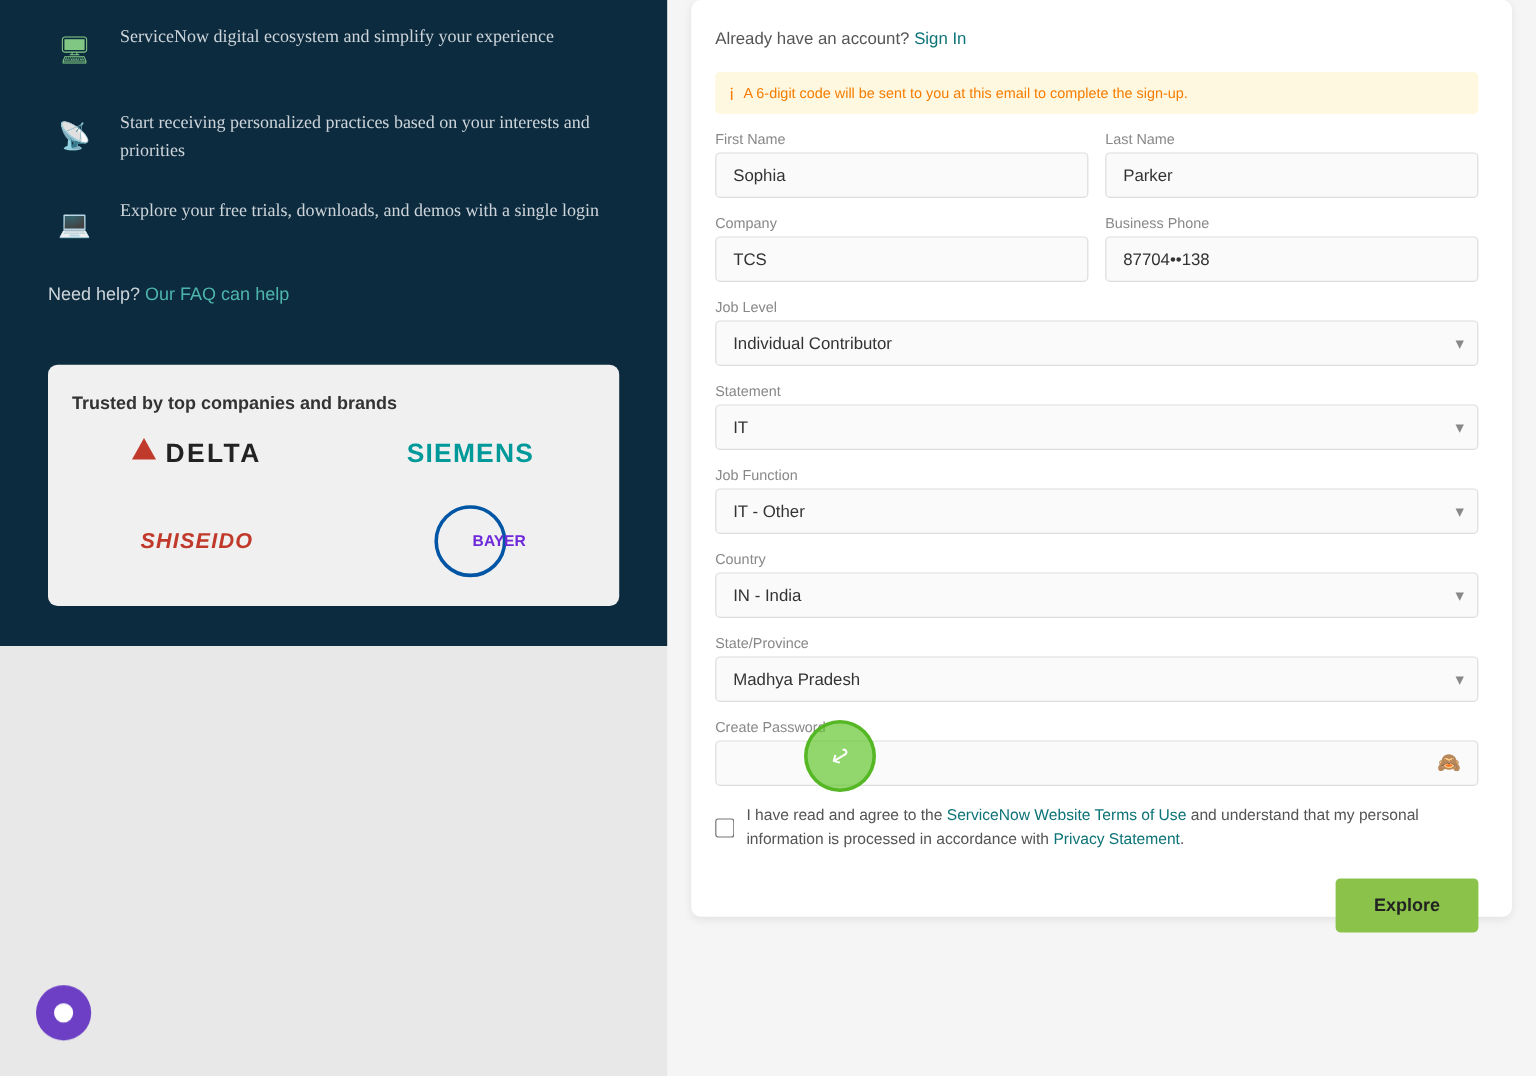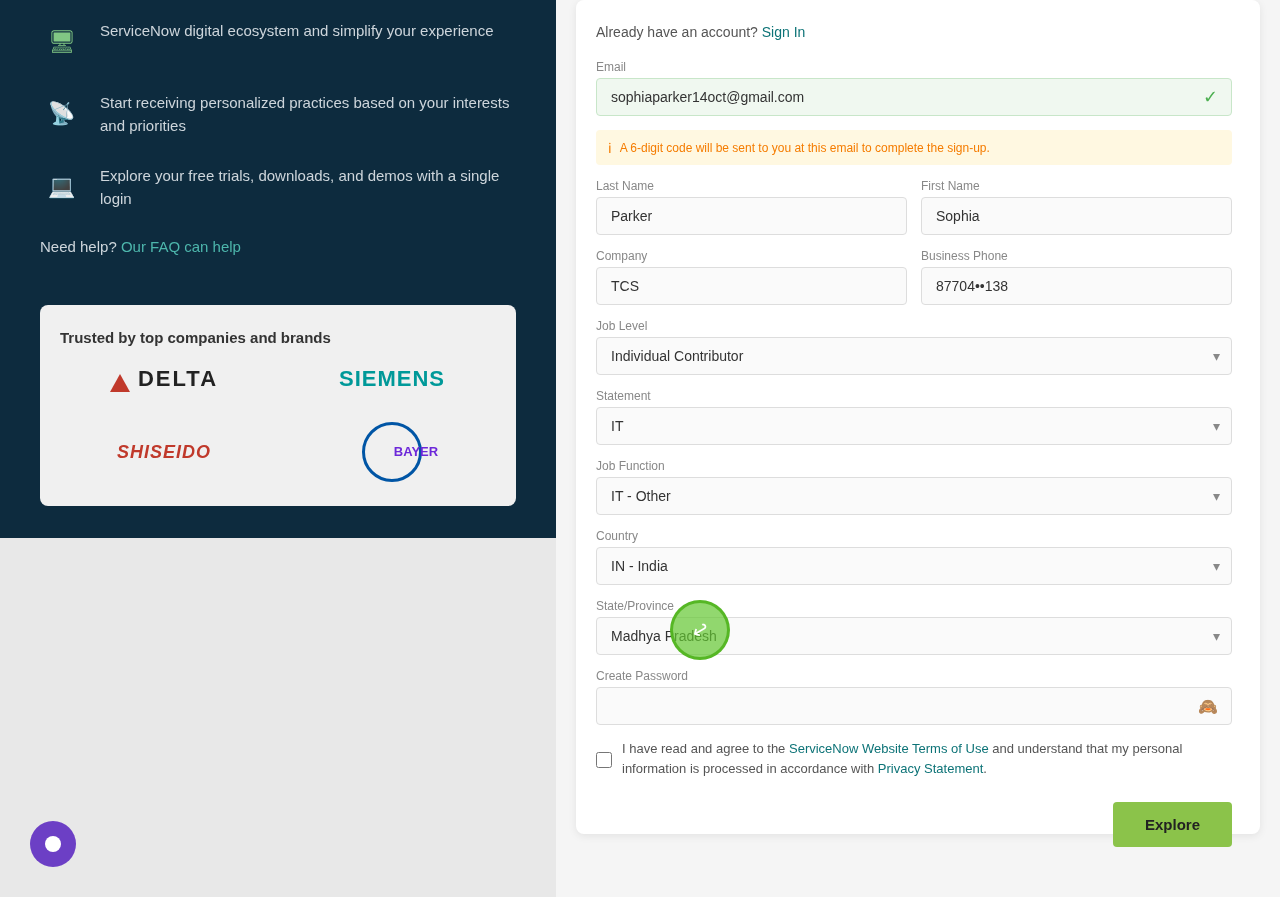--- a/index.html
+++ b/index.html
@@ -42,20 +42,21 @@
       align-items: center;
       justify-content: center;
       color: #81c784;
       font-size: 22px;
     }
 
     .feature-text {
       font-size: 15px;
       line-height: 1.5;
       color: #cdd5db;
+      font-family: Liberation Serif, serif;
     }
 
     .help-text {
       color: #cdd5db;
       font-size: 15px;
       margin-top: 10px;
       margin-bottom: 40px;
     }
 
     .help-link {
@@ -80,21 +81,21 @@
     .brand-grid {
       display: grid;
       grid-template-columns: 1fr 1fr;
       gap: 30px 20px;
       align-items: center;
       justify-items: center;
     }
 
     .brand-delta {
       display: flex;
-      align-items: flex-end;
+      align-items: flex-start;
       gap: 8px;
       font-size: 22px;
       font-weight: 700;
       letter-spacing: 2px;
       color: #222;
     }
 
     .brand-delta .triangle {
       width: 0;
       height: 0;
@@ -423,41 +424,34 @@
 </div>
 
 <div class="right-panel">
   <div class="form-container">
 
     <div class="already-account">
       <span>Already have an account?</span>
       <a href="#" class="sign-in-link">Sign In</a>
     </div>
 
-    <div class="form-field">
-      <label class="field-label">Email</label>
-      <div class="email-wrapper">
-        <input type="email" class="field-input" value="sophiaparker14oct@gmail.com" style="padding-right: 40px; background: rgb(240, 248, 240); border-color: rgb(200, 230, 201);">
-        <span class="email-check">✓</span>
-      </div>
-    </div>
 
     <div class="info-banner">
       <span class="info-icon">ℹ</span>
       <span>A 6-digit code will be sent to you at this email to complete the sign-up.</span>
     </div>
 
     <div class="field-row">
       <div class="form-field">
+        <label class="field-label">First Name</label>
+        <input type="text" class="field-input" value="Sophia" style="">
+      </div>
+      <div class="form-field">
         <label class="field-label">Last Name</label>
         <input type="text" class="field-input" value="Parker" style="">
-      </div>
-      <div class="form-field">
-        <label class="field-label">First Name</label>
-        <input type="text" class="field-input" value="Sophia" style="">
       </div>
     </div>
 
     <div class="field-row">
       <div class="form-field">
         <label class="field-label">Company</label>
         <input type="text" class="field-input" value="TCS" style="">
       </div>
       <div class="form-field">
         <label class="field-label">Business Phone</label>

